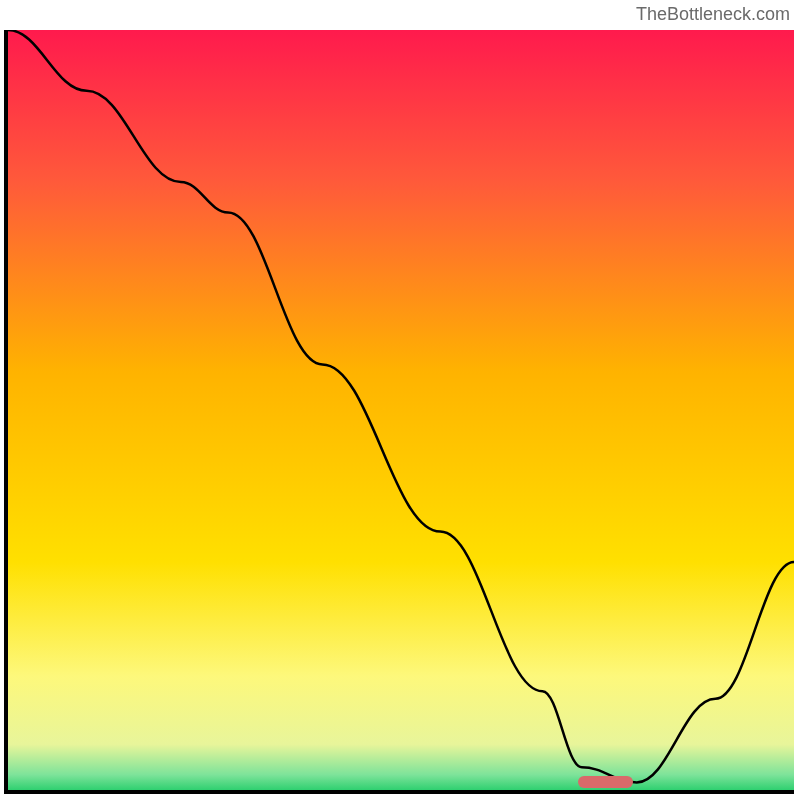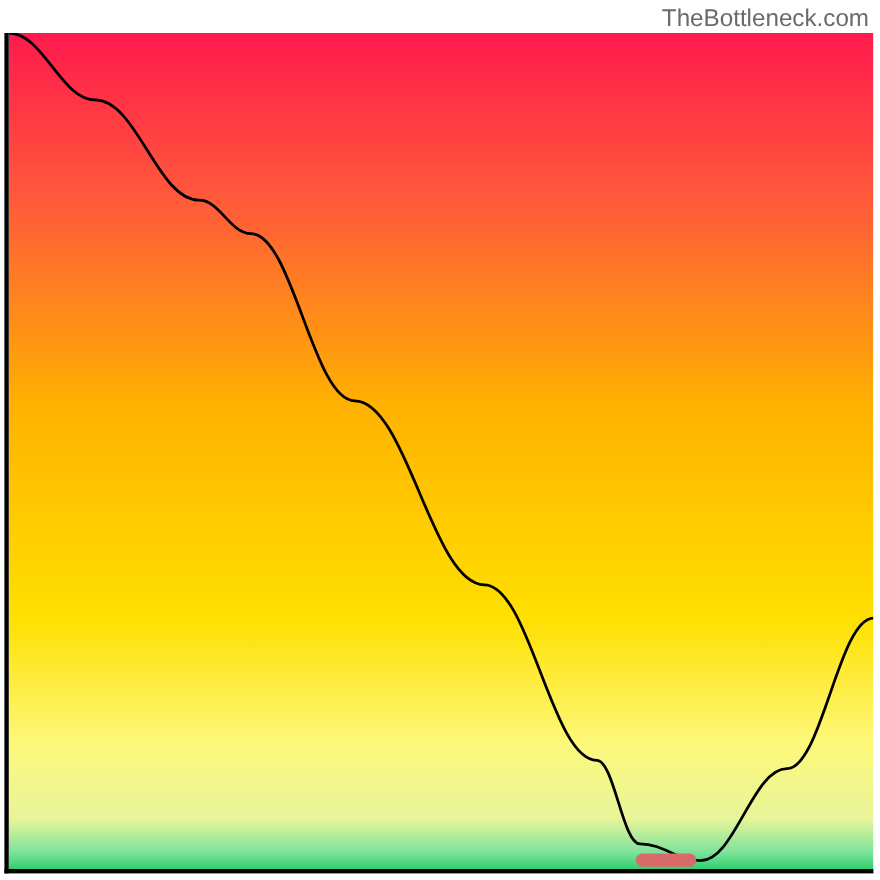--- a/index.html
+++ b/index.html
@@ -7,21 +7,21 @@
     width: 800px;
     height: 800px;
     background: #ffffff;
     position: relative;
     font-family: Arial, sans-serif;
   }
   .watermark {
     position: absolute;
     top: 4px;
     right: 10px;
-    font-size: 22px;
+    font-size: 18px;
     font-weight: 500;
     color: #6a6a6a;
     z-index: 10;
   }
   .chart-container {
     position: absolute;
     left: 4px;
     top: 30px;
     width: 790px;
     height: 764px;

